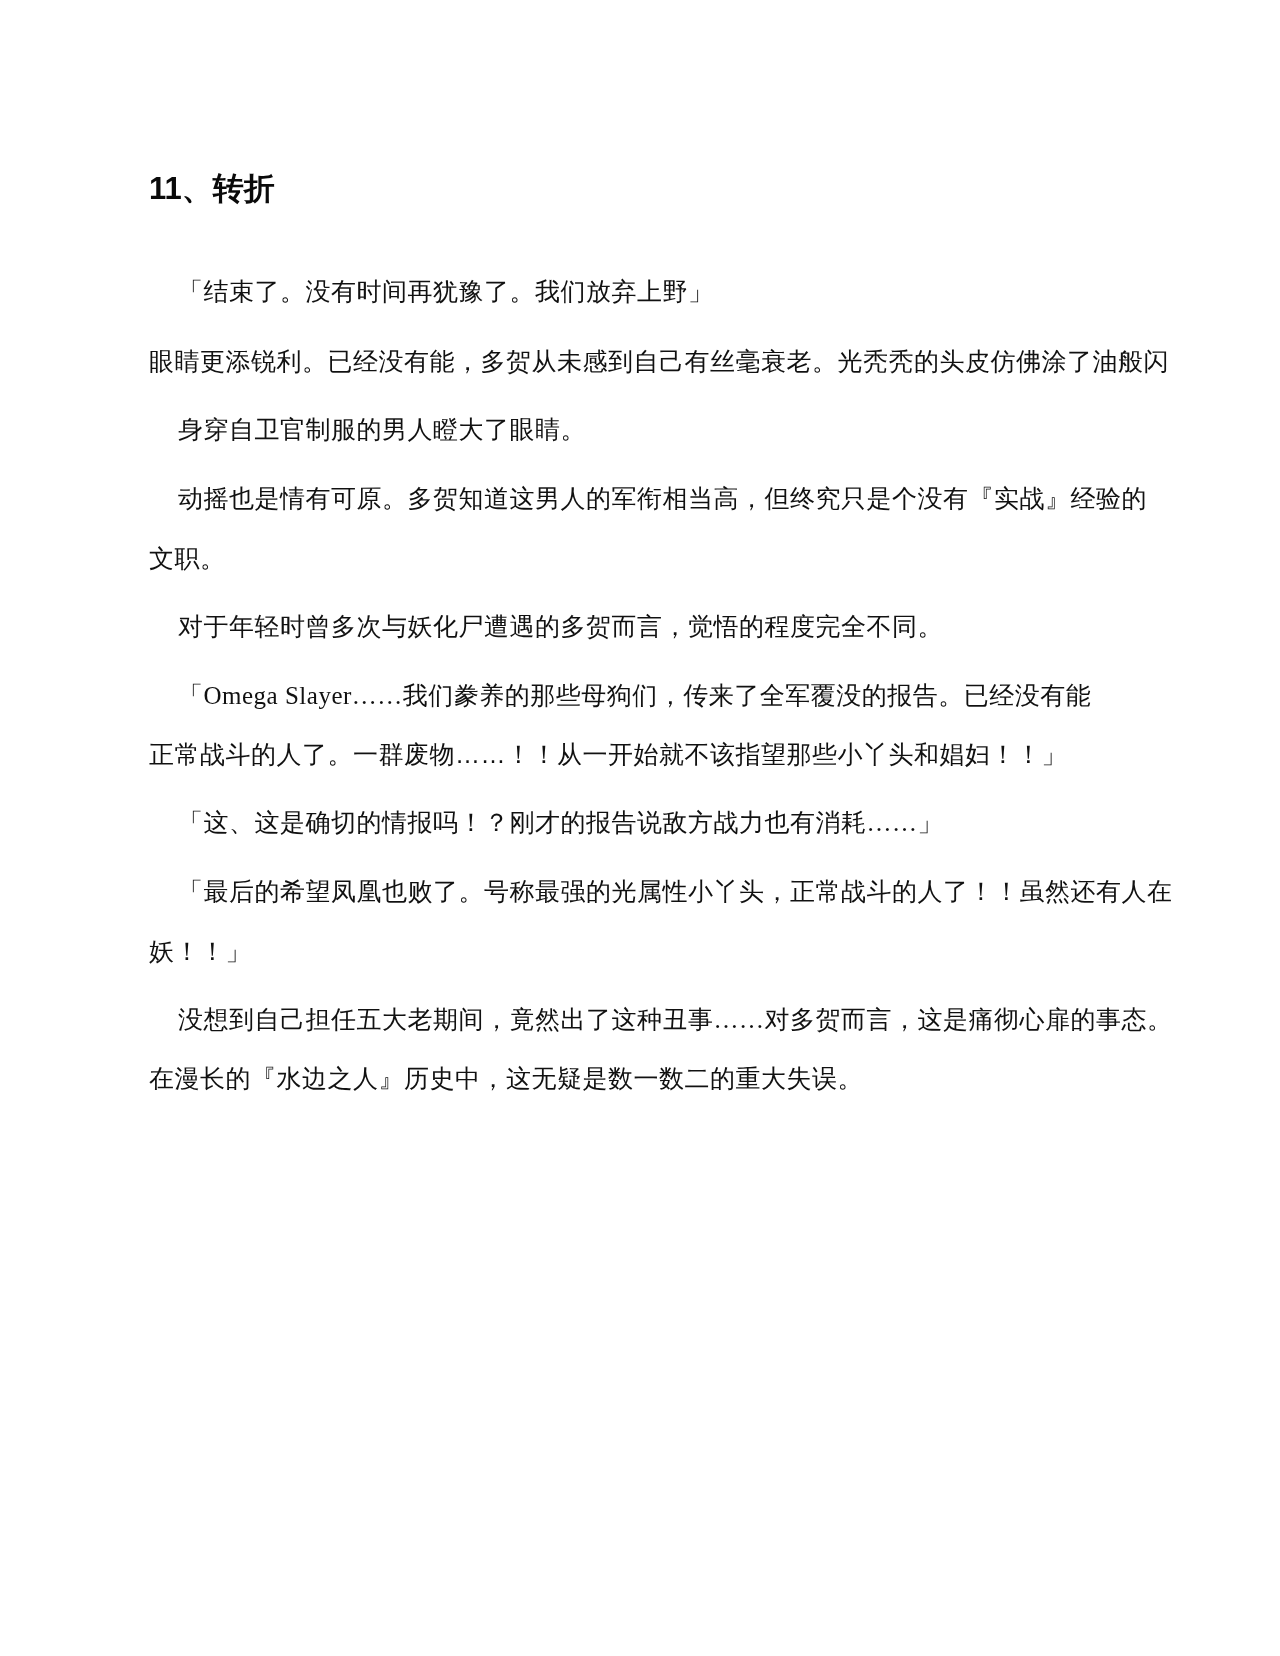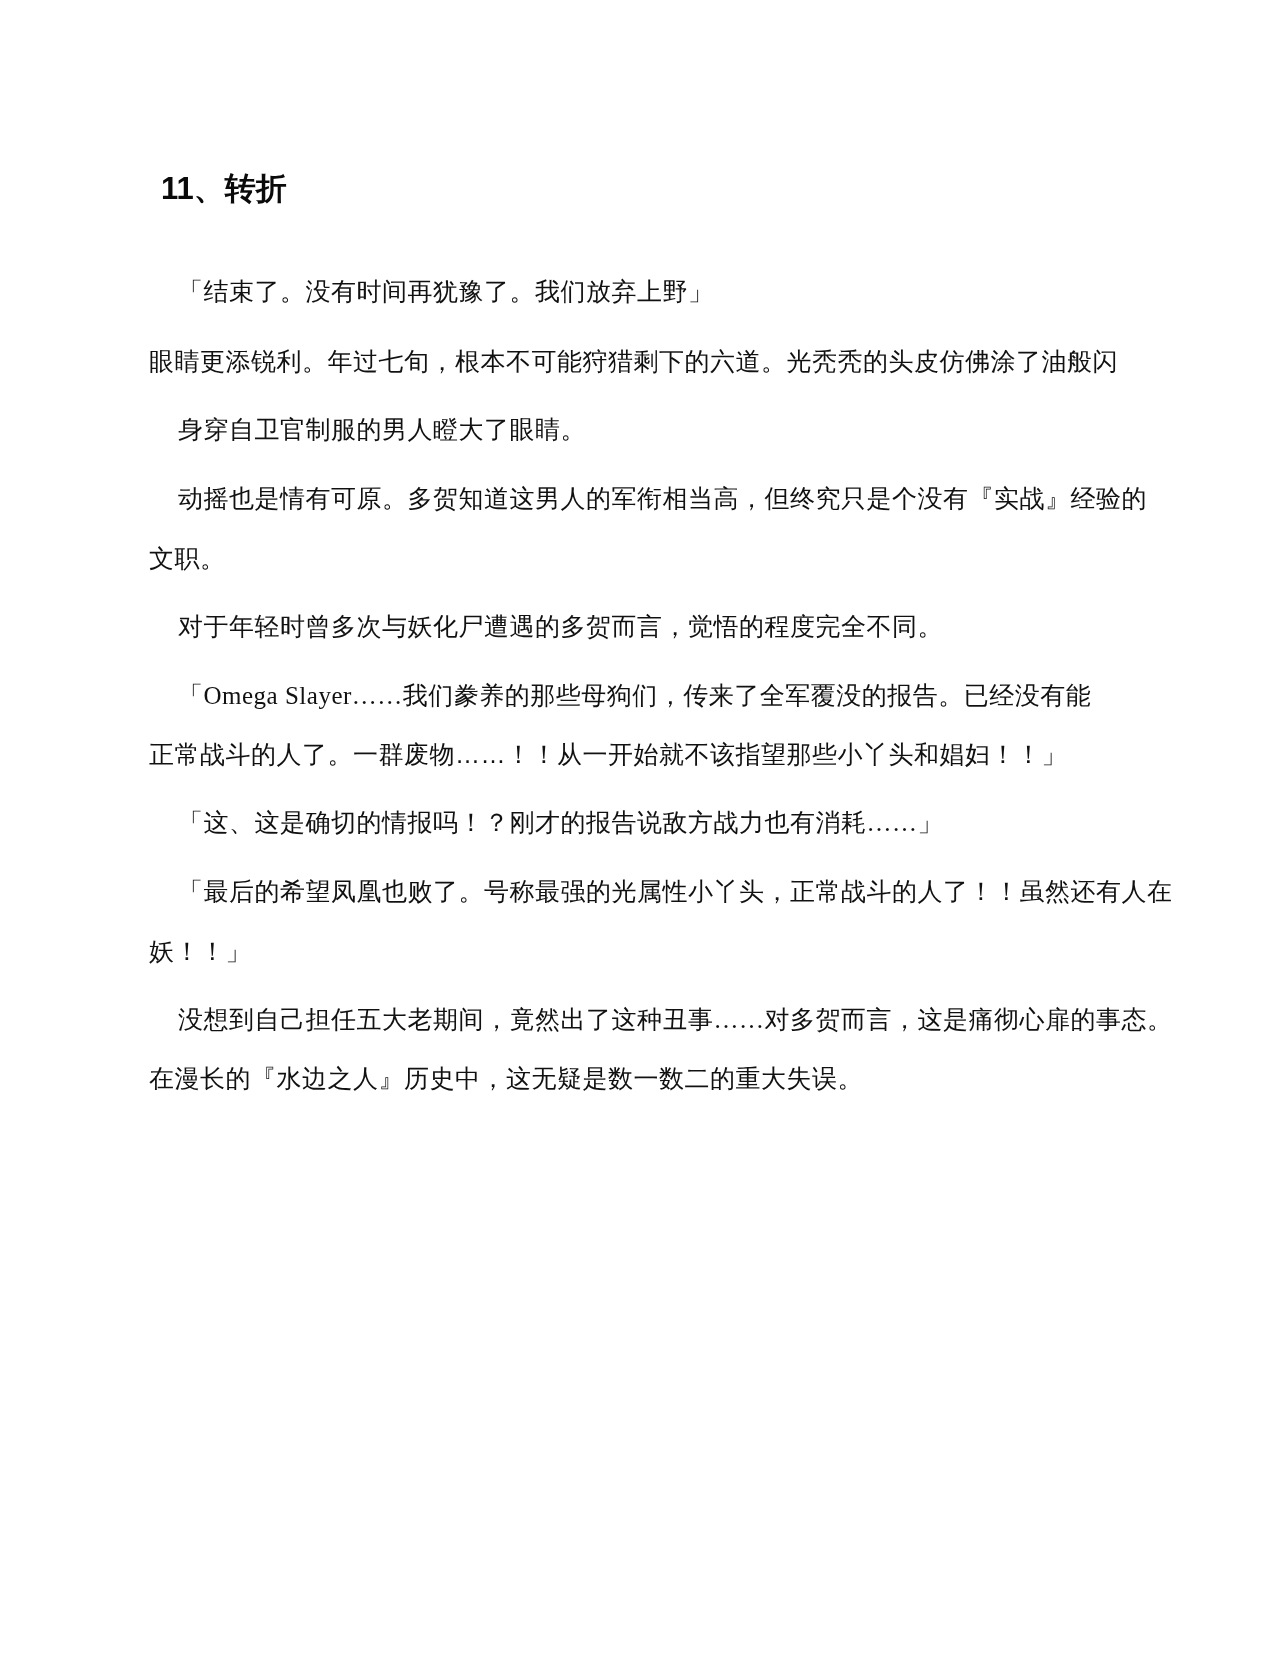--- a/index.html
+++ b/index.html
@@ -13,21 +13,21 @@
     background: #ffffff;
     color: #111111;
     font-family: "Liberation Sans", "DejaVu Sans", sans-serif;
   }
   .content {
     box-sizing: border-box;
     width: 1280px;
     padding: 169px 149px 0 149px;
   }
   .chapter-title {
-    margin: 0 0 54px 12px;
+    margin: 0 0 54px 0;
     font-size: 31px;
     line-height: 40px;
     font-weight: 700;
     color: #0a0a0a;
   }
   .para {
     margin: 0 0 10.5px 0;
     padding: 0;
   }
   .ln {
@@ -50,21 +50,21 @@
   <h1 class="chapter-title">11、转折</h1>
 
   <div>
 
     <p class="para">
       <span class="ln ind" style="display:block">「结束了。没有时间再犹豫了。我们放弃上野」</span>
     </p>
 
 
     <p class="para">
-      <span class="ln" style="display:block">眼睛更添锐利。年过七旬，根本不可能狩猎剩下的六道。光秃秃的头皮仿佛涂了油般闪</span>
+      <span class="ln" style="display:block">眼睛更添锐利。已经没有能，多贺从未感到自己有丝毫衰老。光秃秃的头皮仿佛涂了油般闪</span>
     </p>
 
     <p class="para">
       <span class="ln ind" style="display:block">身穿自卫官制服的男人瞪大了眼睛。</span>
     </p>
 
     <p class="para">
       <span class="ln ind" style="display:block">动摇也是情有可原。多贺知道这男人的军衔相当高，但终究只是个没有『实战』经验的</span>
       <span class="ln" style="display:block">文职。</span>
     </p>

